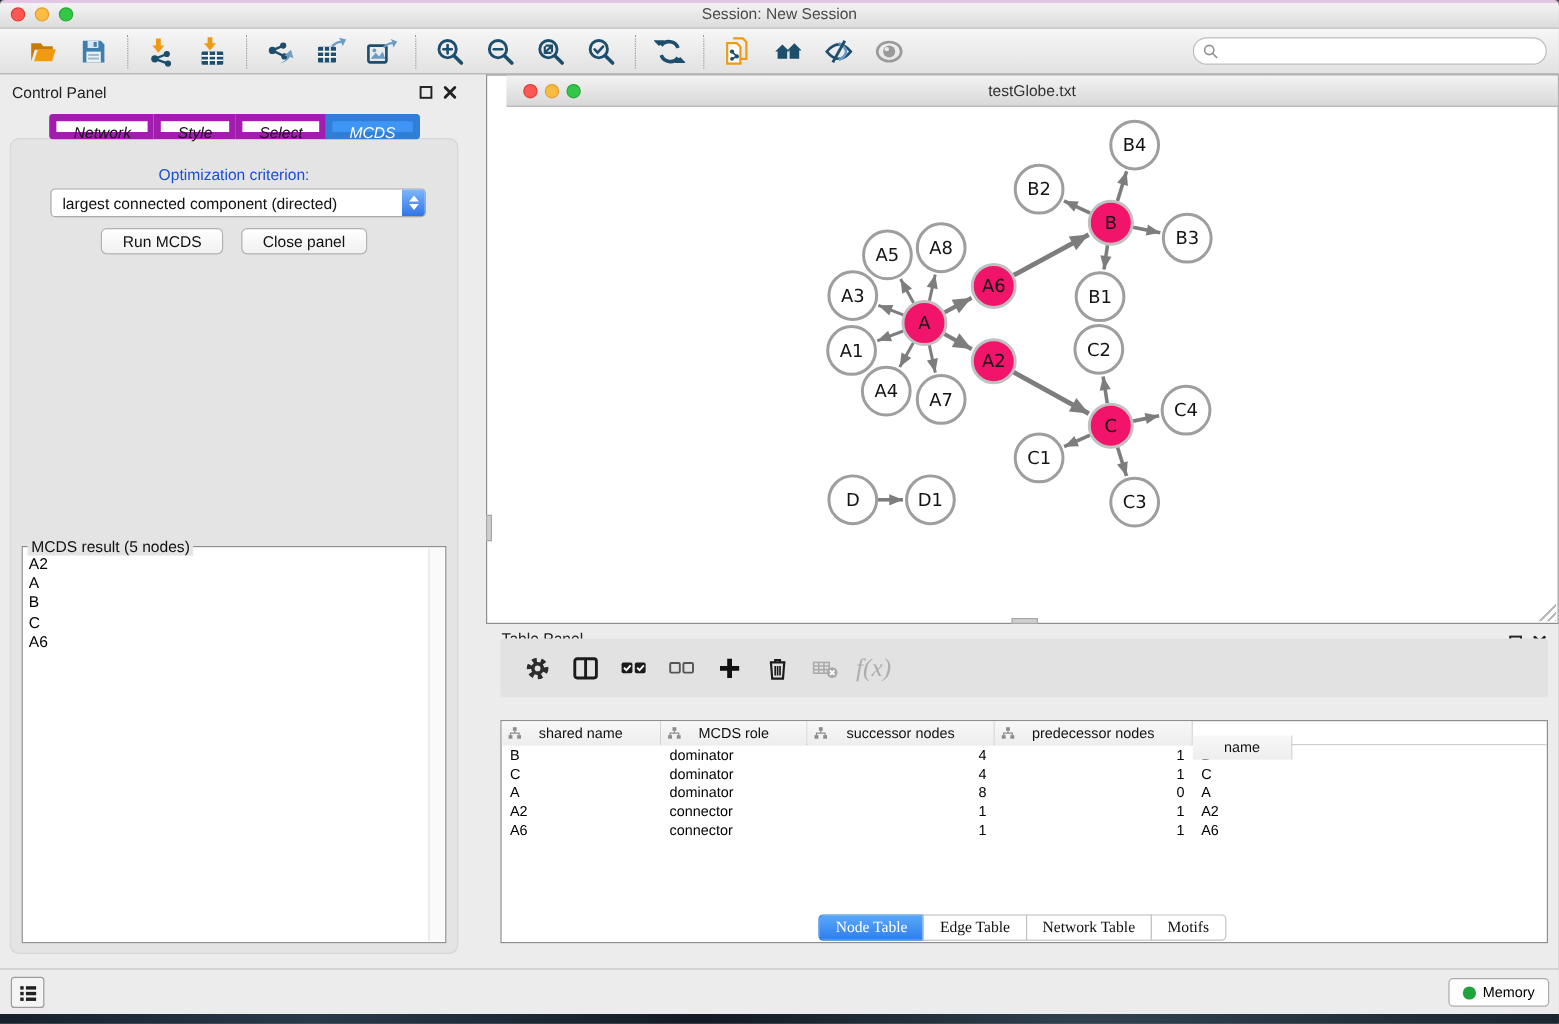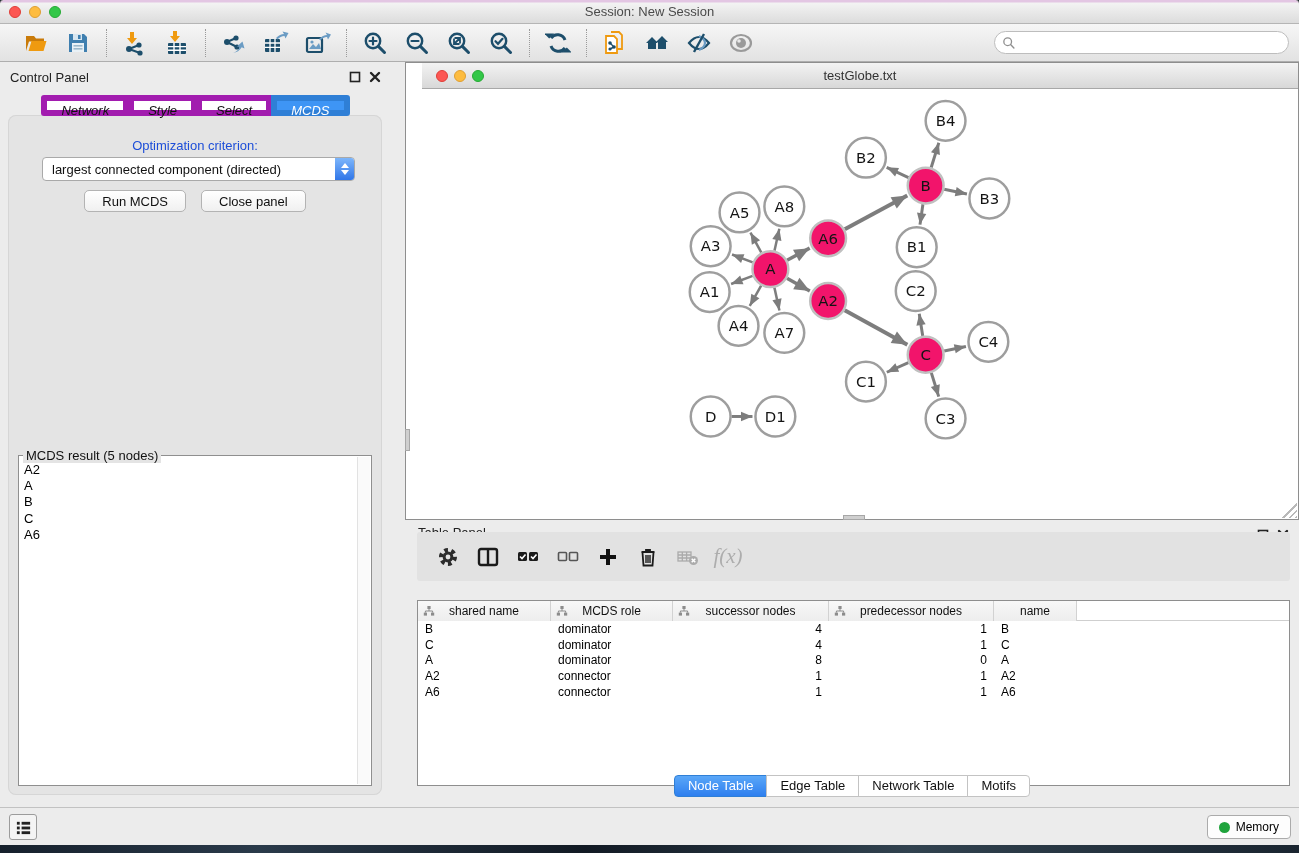--- a/index.html
+++ b/index.html
@@ -94,21 +94,21 @@
   .fx { font-family:"Liberation Serif","DejaVu Serif",serif; font-style:italic; font-size:21px; color:#adadad; }
   .data-table { position:absolute; top:80px; left:12px; right:9px; height:186px; background:#fff; border:1px solid #8e8e8e; overflow:hidden; }
   .dt-header { display:flex; height:20px; border-bottom:1px solid #cfcfcf; }
   .dt-col { position:relative; height:20px; background:linear-gradient(#f8f8f8,#ededed);
     border-right:1px solid #d2d2d2; display:flex; align-items:center; justify-content:center; }
   .dt-col .col-label { font-size:12px; color:#111; }
   .dt-col svg { position:absolute; left:5px; top:4px; width:12px; height:12px; }
   .dt-row { display:flex; height:15.8px; align-items:center; }
   .dt-cell { font-size:12px; color:#000; padding:0 7px; white-space:nowrap; }
   .dt-cell.num { text-align:right; }
-  .tp-tabs { position:absolute; bottom:10px; left:0; right:0; display:flex; justify-content:center; }
+  .tp-tabs { position:absolute; bottom:23px; left:0; right:0; display:flex; justify-content:center;font-family:Liberation Serif, serif; }
   .tp-tab { height:22px; padding:0 13px; background:#fff; border:1px solid #c3c3c3; margin-left:-1px;
     font-size:13px; line-height:20px; color:#111; cursor:pointer; }
   .tp-tab:first-child { border-radius:4px 0 0 4px; margin-left:0; }
   .tp-tab:last-child { border-radius:0 4px 4px 0; }
   .tp-tab.active { background:linear-gradient(#5aa7f8,#2e7fef); border-color:#2f7fd6; color:#fff; }
 
   
   .status-bar { position:absolute; left:0; right:0; bottom:0; height:38px; background:#ececec; border-top:1px solid #c2c2c2; }
   .status-list-btn { position:absolute; left:9px; top:6px; width:28px; height:26px; background:#f4f4f4;
     border:1px solid #9c9c9c; border-radius:3px; display:flex; align-items:center; justify-content:center; cursor:pointer; }
@@ -553,21 +553,21 @@
             </div>
             <div class="dt-col" style="width: 165px;">
               <svg viewBox="0 0 12 12">
                 <rect x="4.4" y="1" width="3.2" height="3" fill="#8c8c8c"></rect>
                 <rect x="0.8" y="7.6" width="3.2" height="3" fill="#8c8c8c"></rect>
                 <rect x="8" y="7.6" width="3.2" height="3" fill="#8c8c8c"></rect>
                 <path d="M6 4 v2 M2.4 7.6 V6 h7.2 v1.6" stroke="#8c8c8c" fill="none"></path>
               </svg>
               <span class="col-label">predecessor nodes</span>
             </div>
-            <div class="dt-col" style="width: 83px;">
+            <div class="dt-col" style="width: 83px; margin-top: 12px;">
               <span class="col-label">name</span>
             </div>
           </div>
           <div class="dt-row">
             <div class="dt-cell" style="width: 133px;">B</div>
             <div class="dt-cell" style="width: 122px;">dominator</div>
             <div class="dt-cell num" style="width: 156px;">4</div>
             <div class="dt-cell num" style="width: 165px;">1</div>
             <div class="dt-cell" style="width: 83px;">B</div>
           </div>

